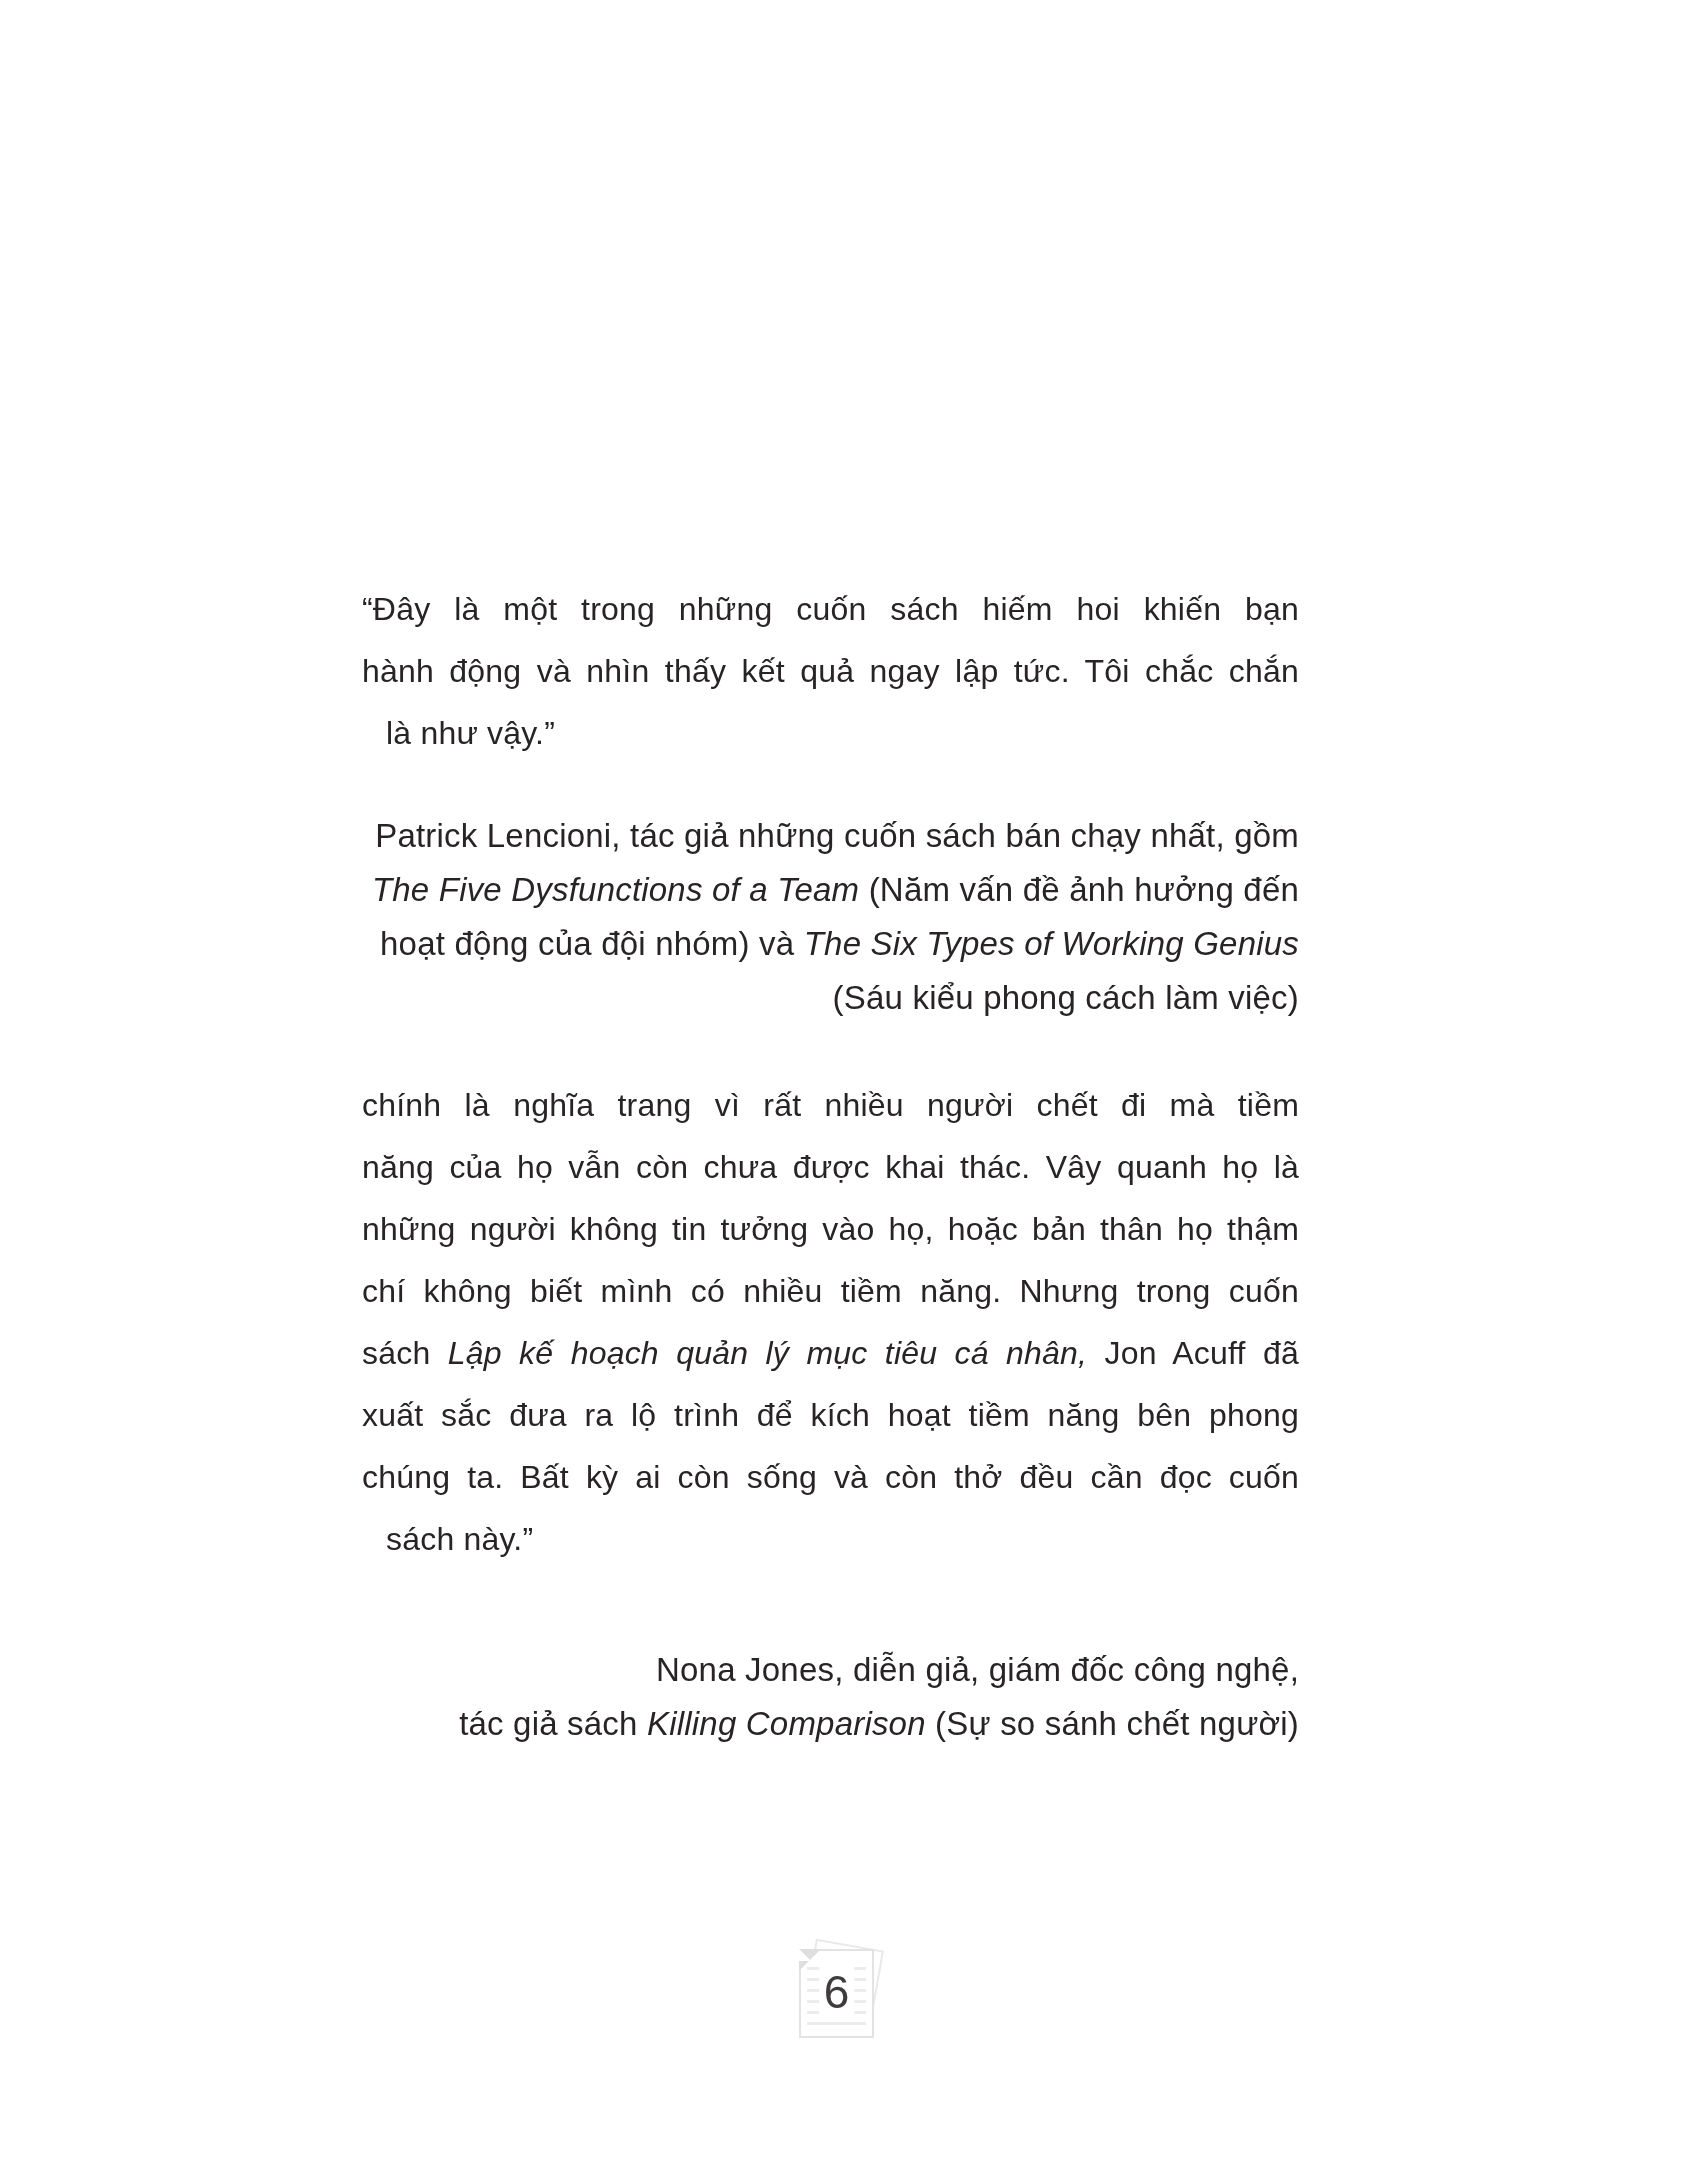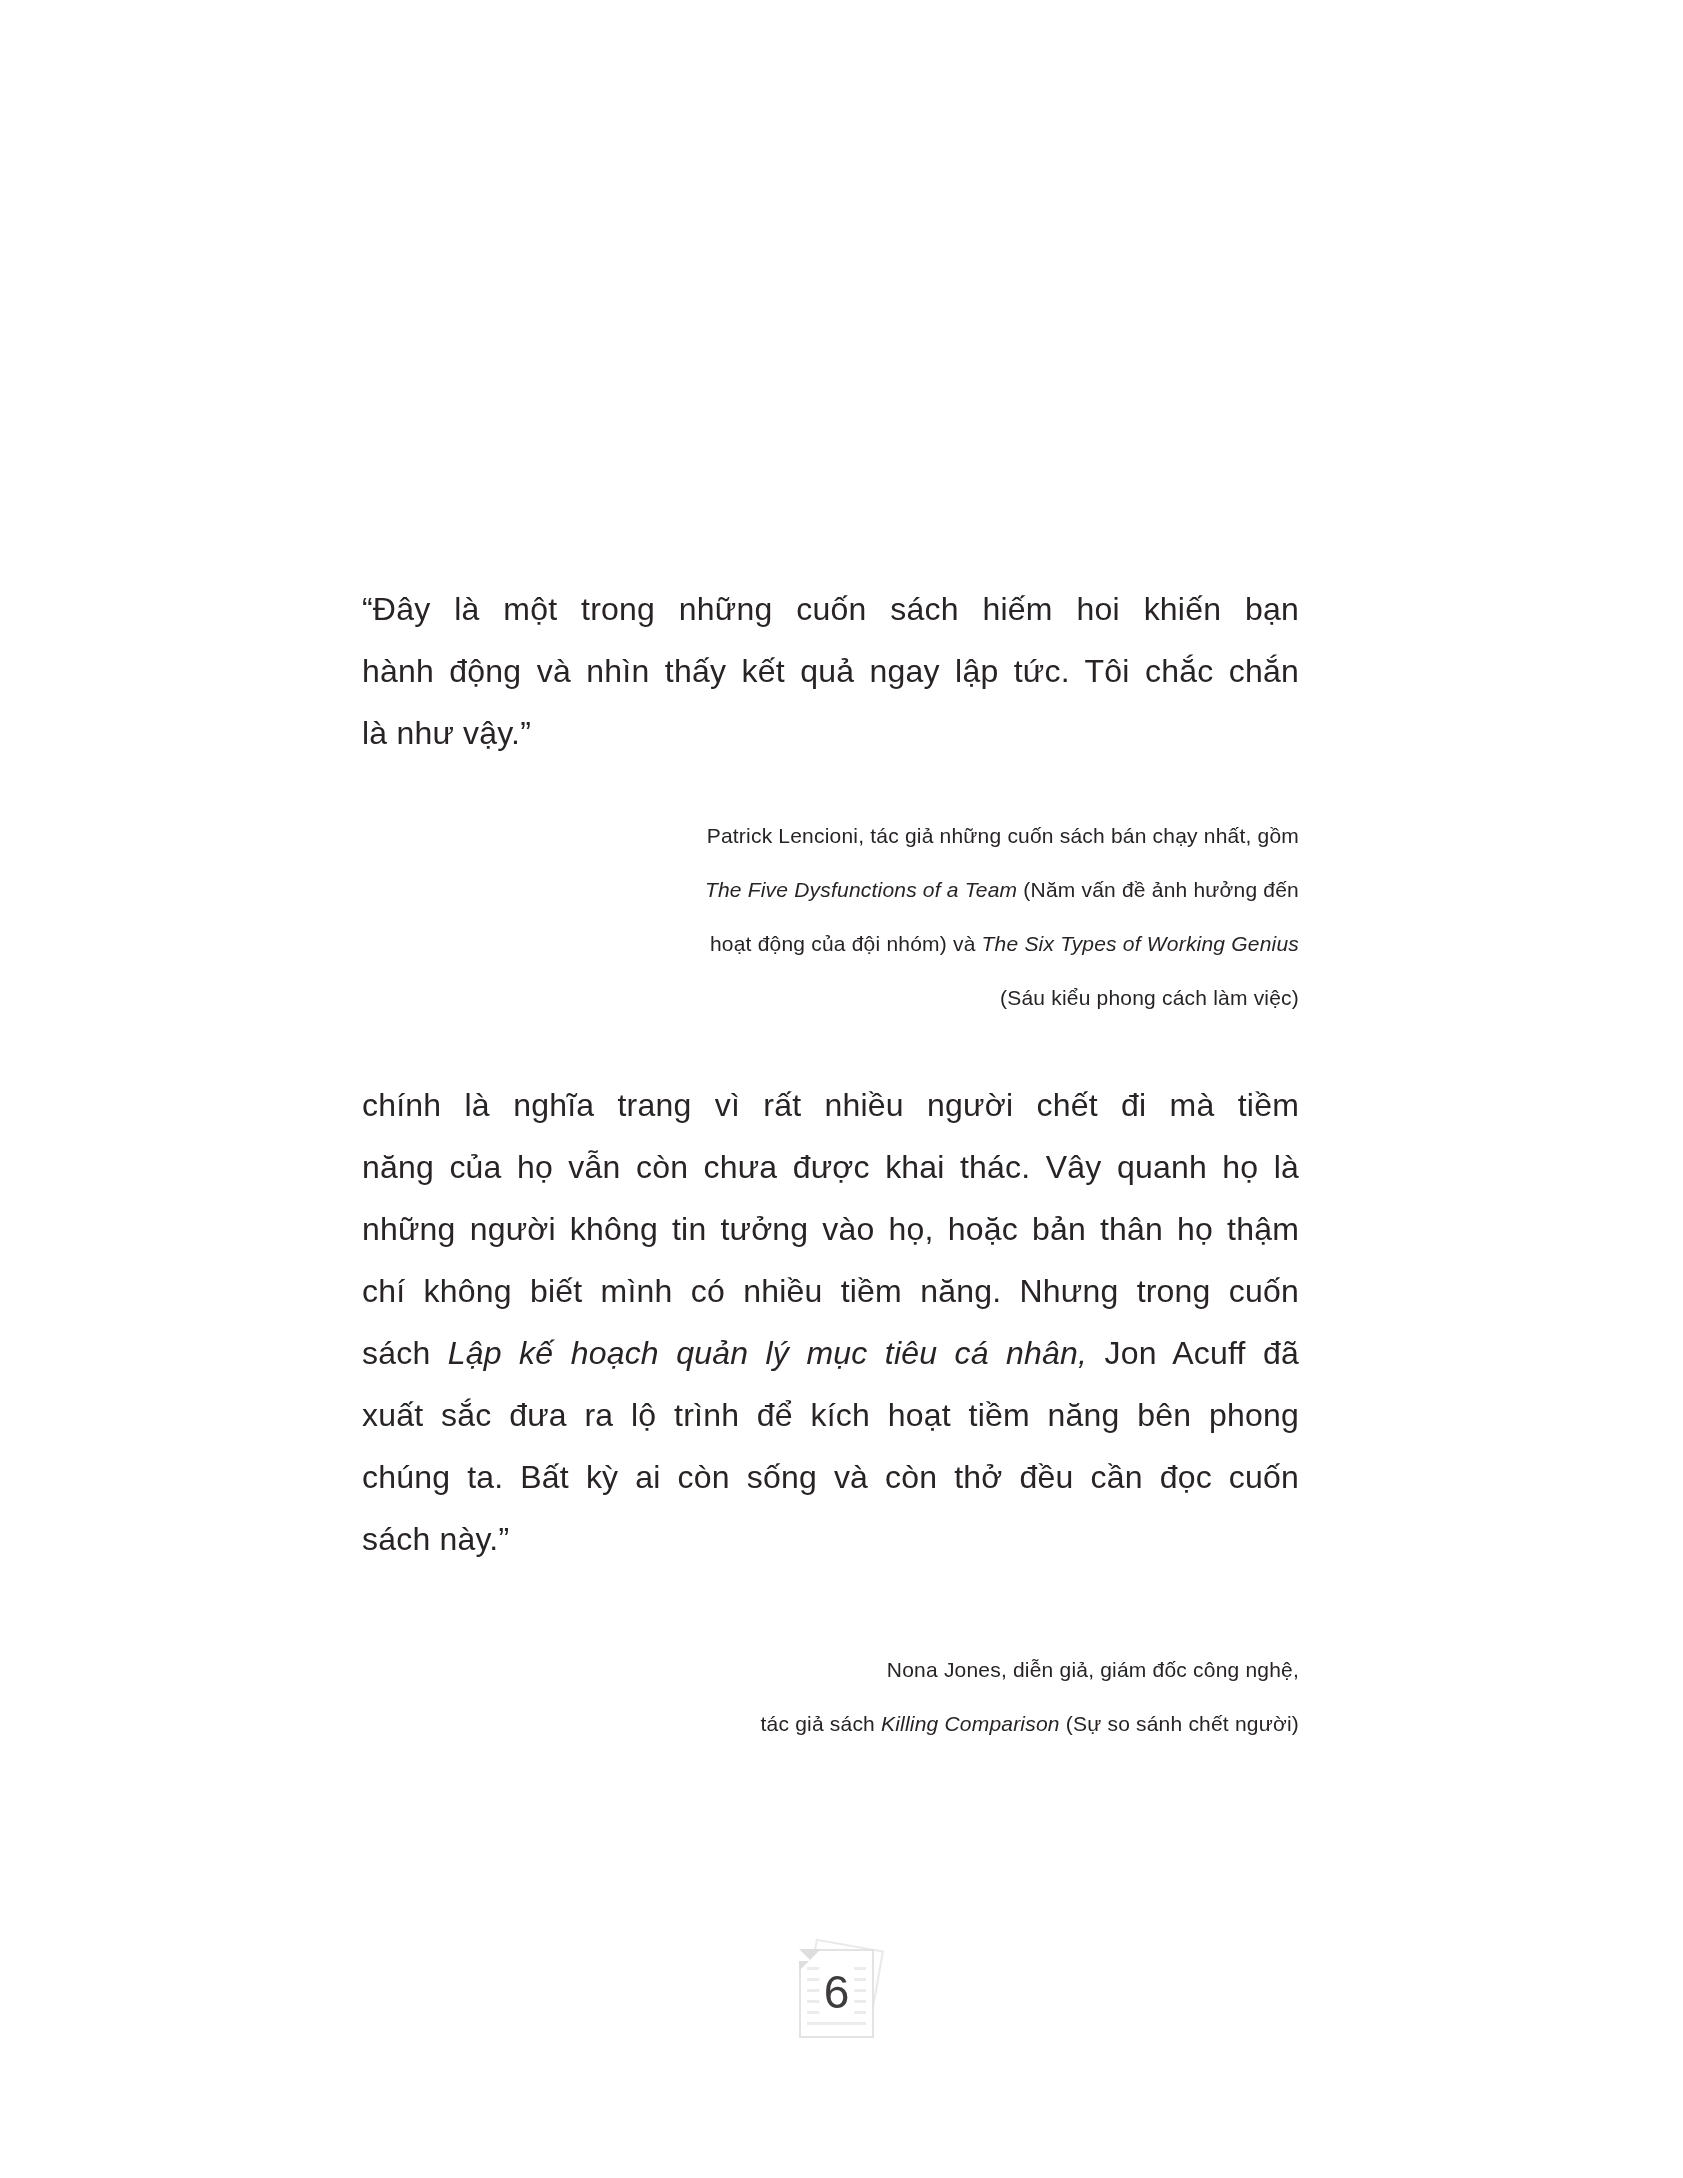--- a/index.html
+++ b/index.html
@@ -28,24 +28,25 @@
     font-size: 32px;
     line-height: 62px;
     text-align: justify;
     text-align-last: justify;
     letter-spacing: 0.2px;
     white-space: normal;
   }
   .para .line.last {
     text-align: center;
     text-align-last: left;
+    margin-left: 24px;
   }
   
   .attr .line {
-    font-size: 21px;
+    font-size: 33px;
     line-height: 54px;
     text-align: right;
     text-align-last: right;
     letter-spacing: 0.2px;
   }
   .it { font-style: italic; }
 
   .attr-1 { margin-top: 45px; }
   .para-2 { margin-top: 49px; }
   .attr-2 { margin-top: 73px; }

